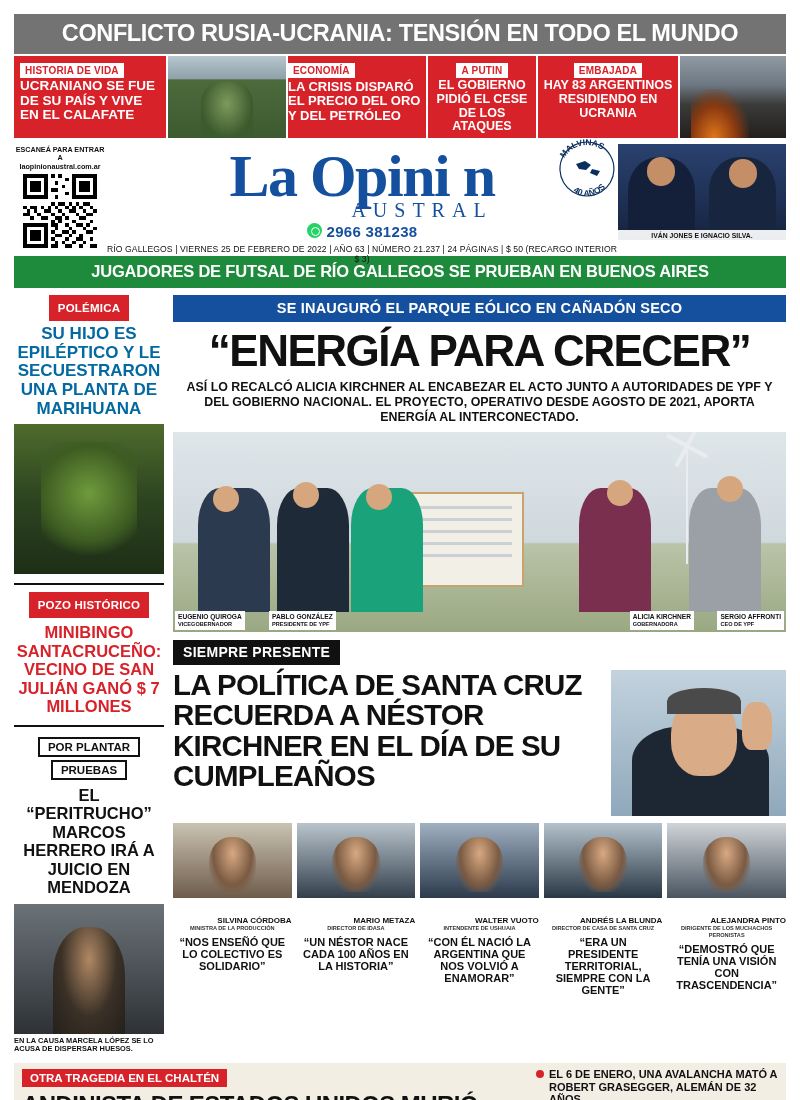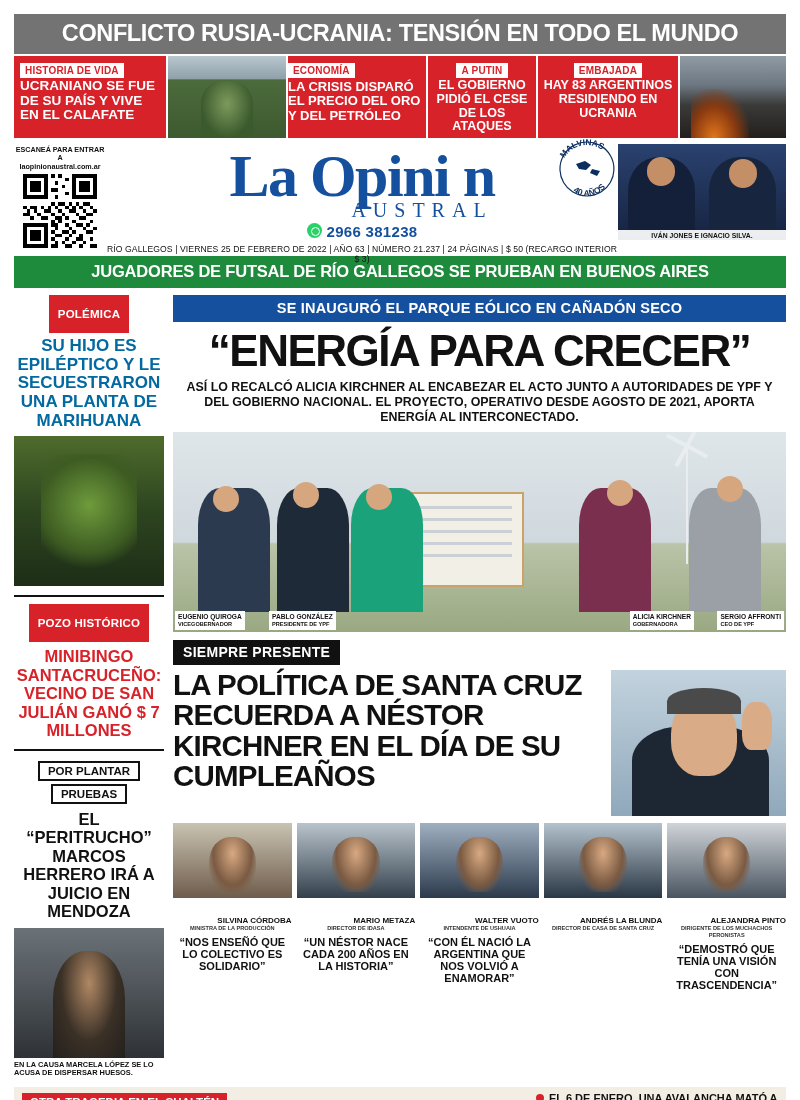--- a/index.html
+++ b/index.html
@@ -89,21 +89,21 @@
     font-size: 16.5px; padding: 6px 0 7px; margin-top: 4px; letter-spacing: -0.2px;
   }
 
   
   .main { display: flex; gap: 9px; margin-top: 7px; }
   .col-left { width: 150px; }
   .col-right { flex: 1; }
 
   .lbl-red {
     display: inline-block; background: #d8222a; color: #fff; font-weight: bold;
-    font-size: 11.5px; padding: 13px 9px; letter-spacing: 0.2px;
+    font-size: 11.5px; padding: 7px 9px; letter-spacing: 0.2px;
   }
   .left-head { text-align: center; }
   .left-title {
     text-align: center; font-weight: bold; font-size: 17px; line-height: 1.1;
     margin-top: 4px; color: #0369a1;
   }
   .left-photo { width: 100%; height: 150px; margin-top: 6px; position: relative; overflow: hidden; background:#2d4420; }
   .ph-plant { background: linear-gradient(180deg,#4f6b2c 0%, #2d4420 50%, #1d2e16 100%); }
   .ph-plant:after { content:""; position:absolute; left:18%; top:12%; width:64%; height:76%;
      background: radial-gradient(circle at 50% 45%, #6f9b3c 0%, #3d5c22 60%, rgba(20,30,12,0) 80%); }
@@ -440,36 +440,37 @@
             <div class="face-name">SILVINA CÓRDOBA</div>
             <div class="face-role">MINISTRA DE LA PRODUCCIÓN</div>
             <div class="face-quote">“NOS ENSEÑÓ QUE LO COLECTIVO ES SOLIDARIO”</div>
           </div>
           <div class="face">
             <div class="face-img">
                 <div class="fi fi2"></div>
               </div>
             <div class="face-name">MARIO METAZA</div>
             <div class="face-role">DIRECTOR DE IDASA</div>
-            <div class="face-quote">“UN NÉSTOR NACE CADA 200 AÑOS EN LA HISTORIA”</div>
+            <div class="face-quote">“UN NÉSTOR NACE CADA 100 AÑOS EN LA HISTORIA”</div>
           </div>
           <div class="face">
             <div class="face-img">
                 <div class="fi fi3"></div>
               </div>
             <div class="face-name">WALTER VUOTO</div>
             <div class="face-role">INTENDENTE DE USHUAIA</div>
             <div class="face-quote">“CON ÉL NACIÓ LA ARGENTINA QUE NOS VOLVIÓ A ENAMORAR”</div>
           </div>
           <div class="face">
             <div class="face-img">
                 <div class="fi fi4"></div>
               </div>
             <div class="face-name">ANDRÉS LA BLUNDA</div>
             <div class="face-role">DIRECTOR DE CASA DE SANTA CRUZ</div>
+            <div class="face-quote">“ERA UN PRESIDENTE TERRITORIAL, SIEMPRE CON LA GENTE”</div>
           </div>
           <div class="face">
             <div class="face-img">
                 <div class="fi fi5"></div>
               </div>
             <div class="face-name">ALEJANDRA PINTO</div>
             <div class="face-role">DIRIGENTE DE LOS MUCHACHOS PERONISTAS</div>
             <div class="face-quote">“DEMOSTRÓ QUE TENÍA UNA VISIÓN CON TRASCENDENCIA”</div>
           </div>
         </div>

